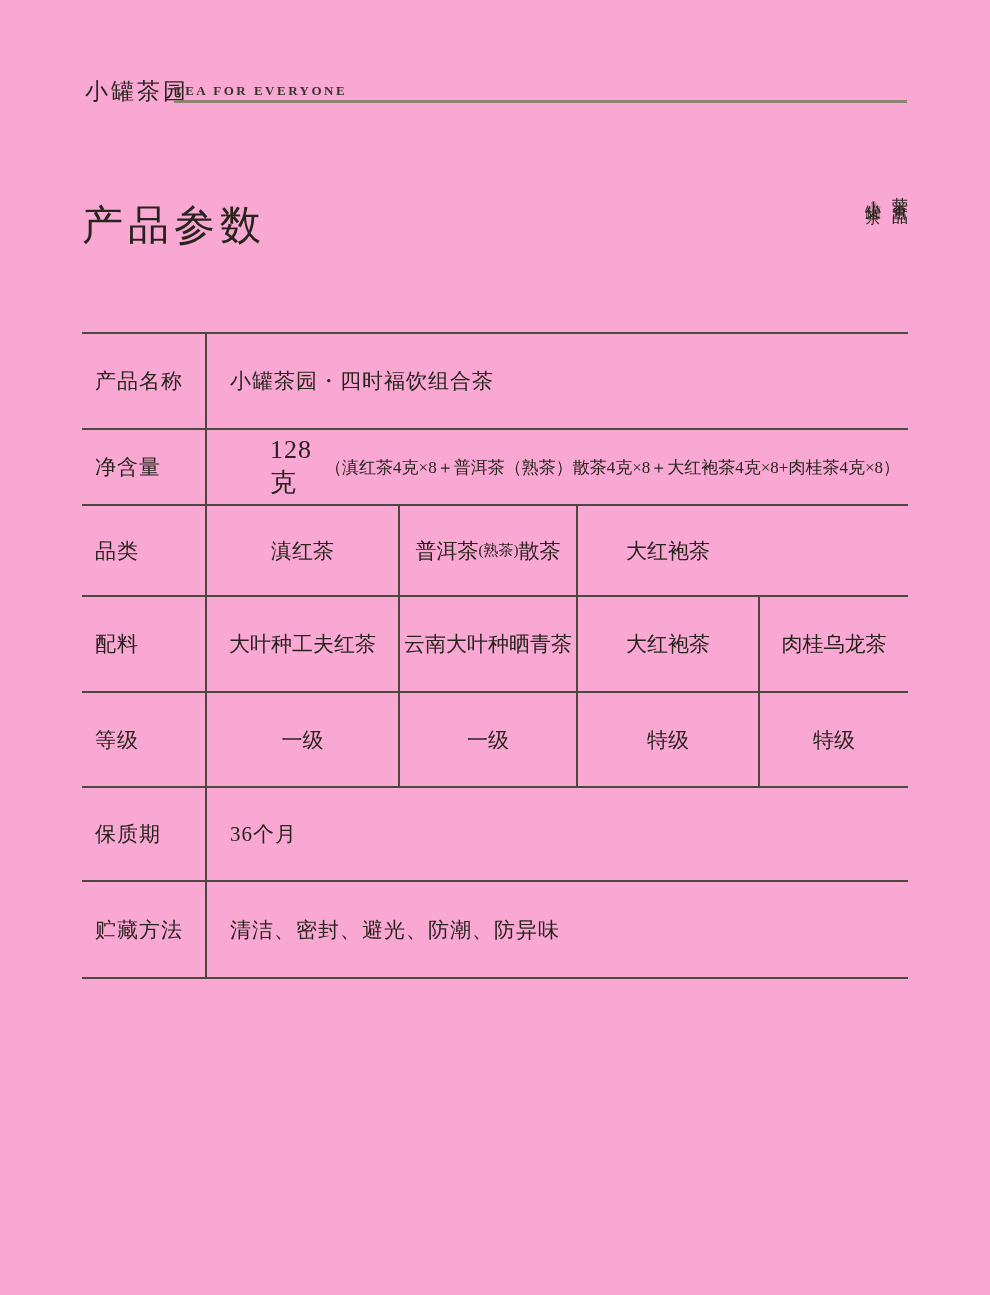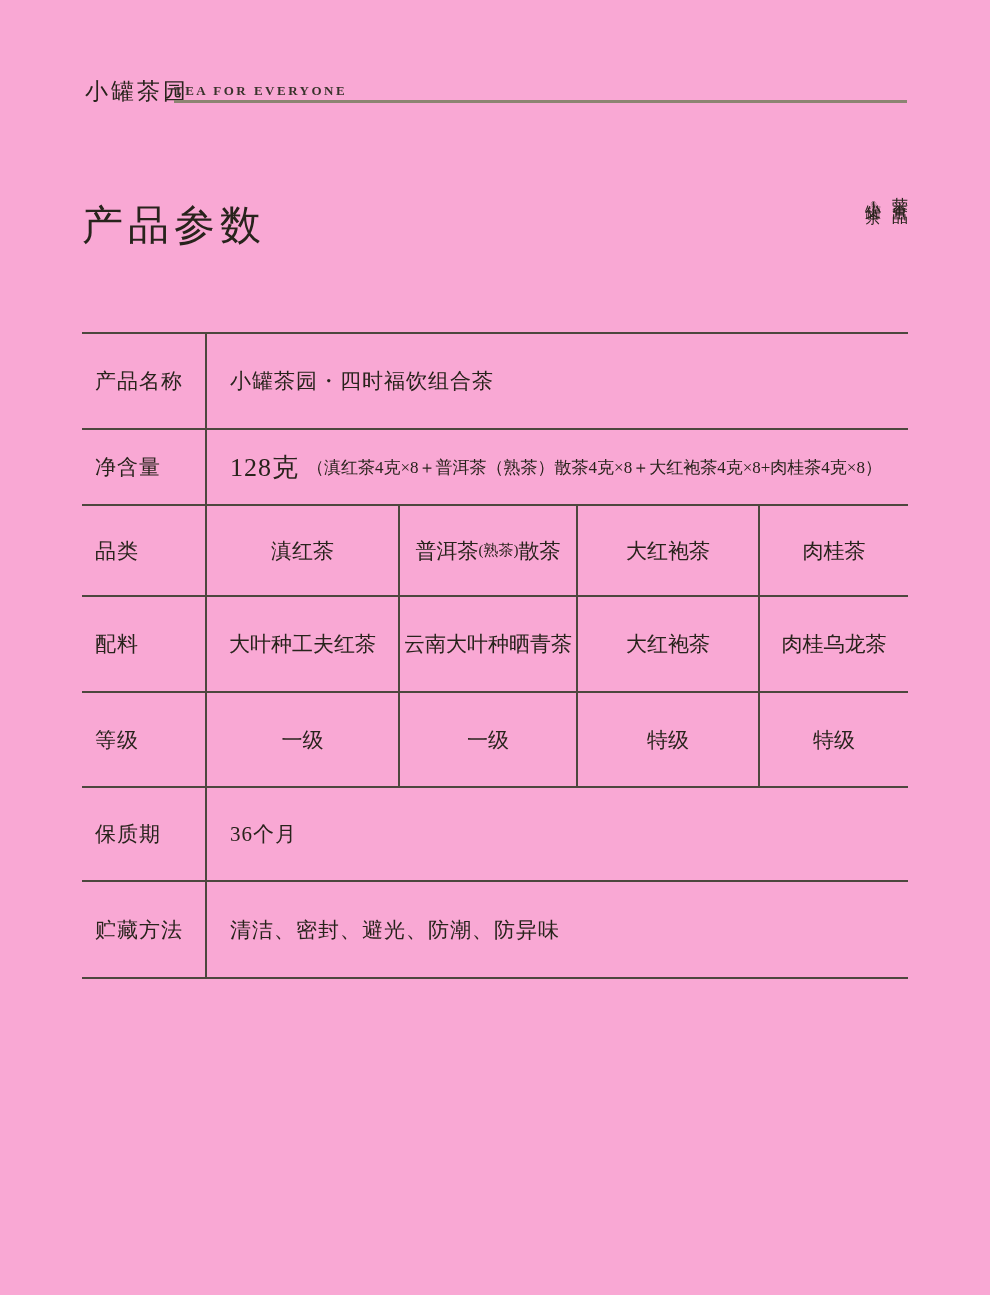--- a/index.html
+++ b/index.html
@@ -73,21 +73,21 @@
     width:125px;flex:0 0 125px;
     border-right:2px solid #4D473E;
     padding-left:13px;letter-spacing:1px;
   }
   .cell-value{
     flex:1;padding-left:23px;padding-right:8px;letter-spacing:1px;
   }
   .c1{flex:0 0 191px}.c2{flex:0 0 178px}.c3{flex:0 0 182px}.c4{flex:1}
   .c2,.c3,.c4{border-left:2px solid #4D473E;}
   .cell-center{justify-content:center;text-align:center;padding:4px 4px;}
-  .net-main{font-size:26px;letter-spacing:1px;}
+  .net-main{font-size:26px;letter-spacing:1px;margin-left:40px;}
   .net-detail{font-size:17px;letter-spacing:0;margin-left:8px;white-space:nowrap;}
   .small-inline{font-size:15px;}
 </style>
 </head>
 <body>
 
 <div class="page">
 
   <div class="brand-logo">小罐茶园</div>
   <div class="brand-tagline">TEA FOR EVERYONE</div>
@@ -119,21 +119,20 @@
 
     <div class="spec-row r3">
       <div class="cell cell-label">品类</div>
       <div class="cell cell-center c1">滇红茶</div>
       <div class="cell cell-center c2">
         <span>普洱茶</span>
           <span class="small-inline">(熟茶)</span>
           <span>散茶</span>
       </div>
       <div class="cell cell-center c3">大红袍茶</div>
-      <div class="cell cell-center c4">肉桂茶</div>
     </div>
 
     <div class="spec-row r4">
       <div class="cell cell-label">配料</div>
       <div class="cell cell-center c1">大叶种工夫红茶</div>
       <div class="cell cell-center c2">云南大叶种晒青茶</div>
       <div class="cell cell-center c3">大红袍茶</div>
       <div class="cell cell-center c4">肉桂乌龙茶</div>
     </div>
 

